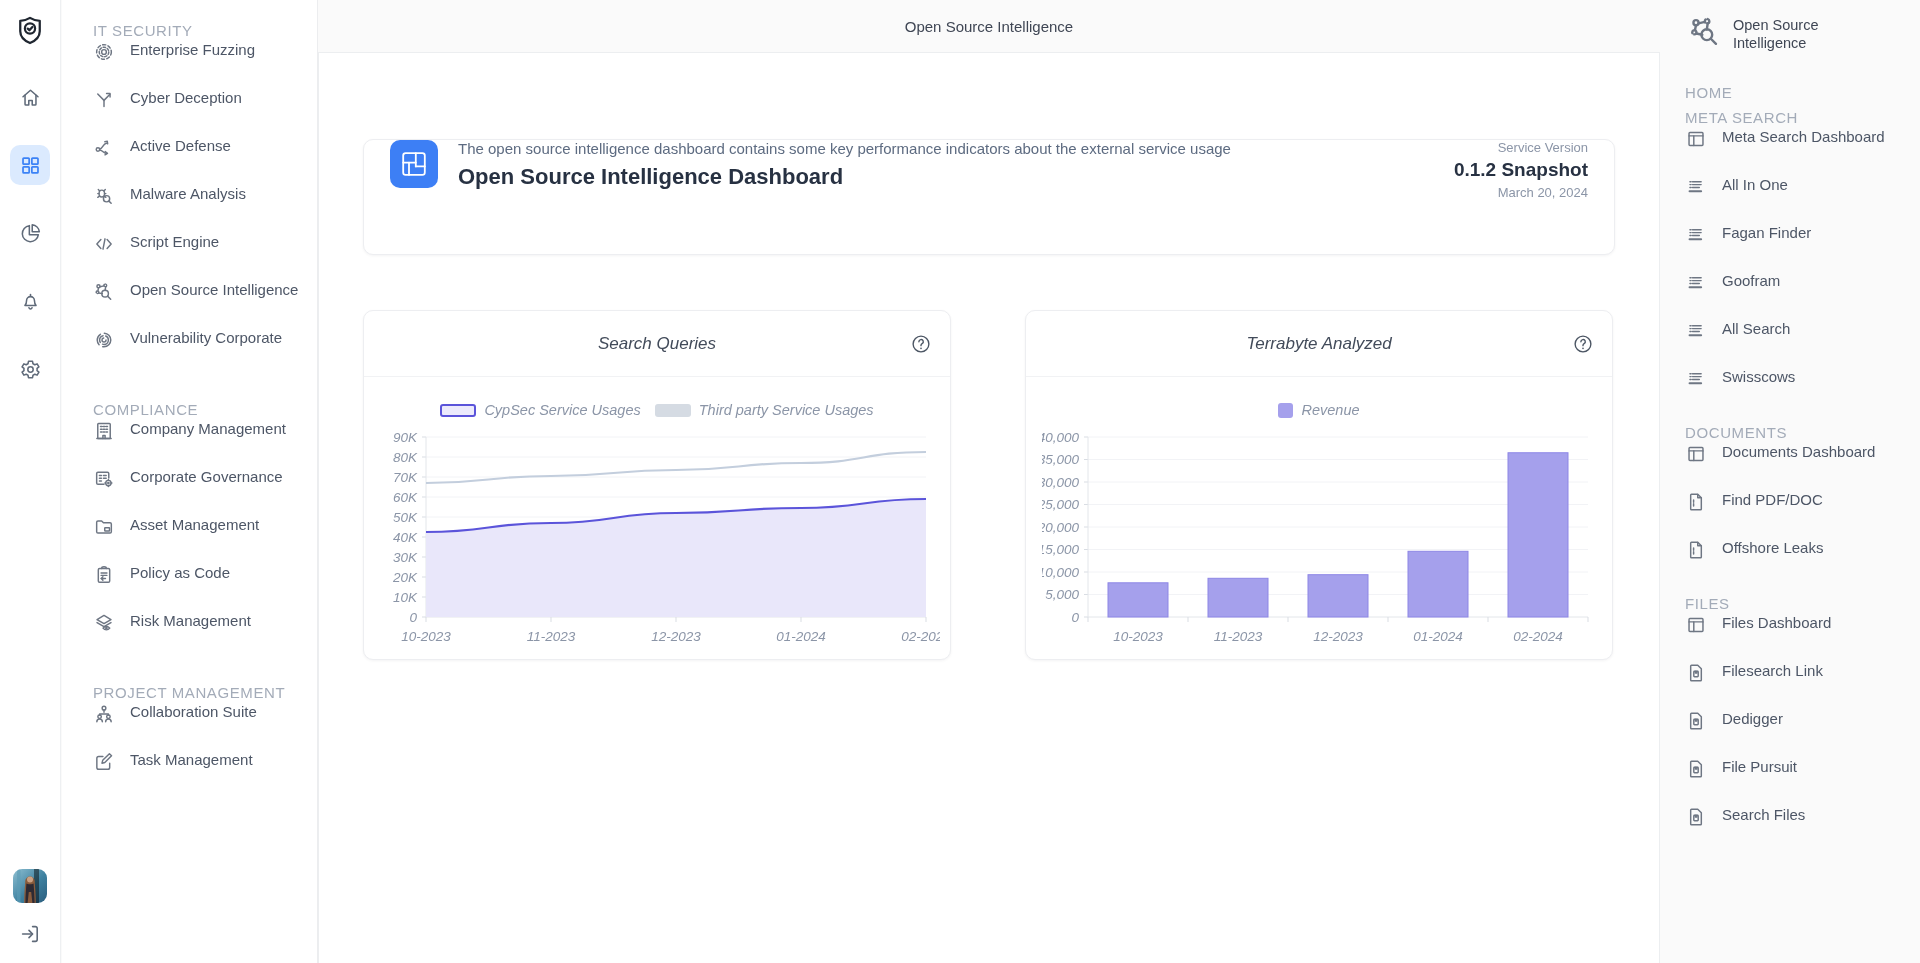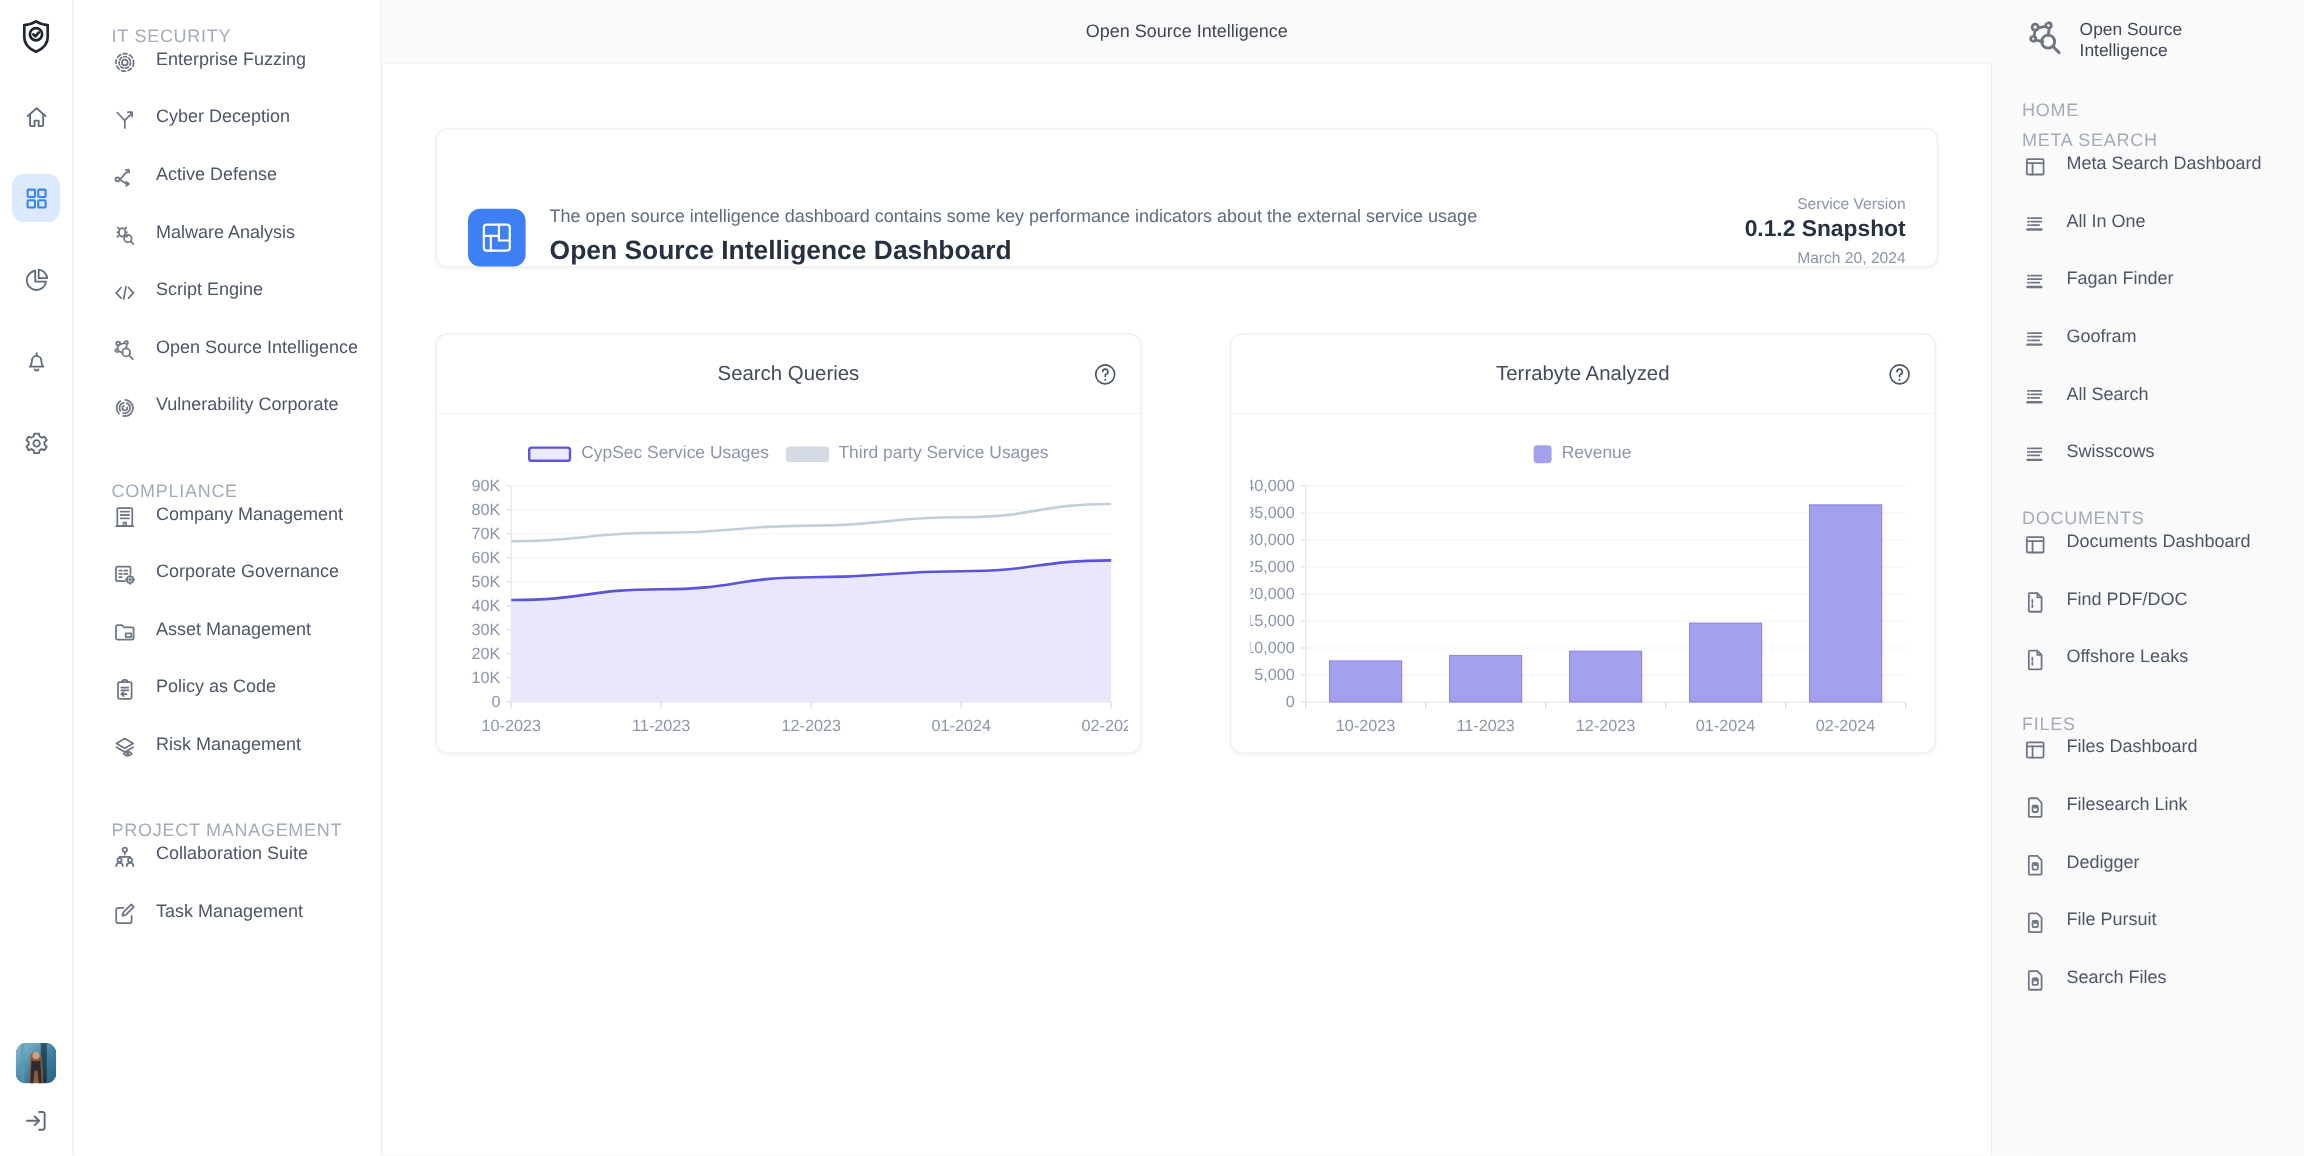--- a/index.html
+++ b/index.html
@@ -63,36 +63,37 @@
   .topbar { height:52px; display:flex; align-items:center; justify-content:center;
     font-size:15px; color:#3f4654; }
   .panel {
     position:absolute; top:52px; left:0; right:0; bottom:-1px;
     background:#fff; border:1px solid #eceef0; padding:54px 44px 0;
   }
 
   .info-card {
     height:116px; background:#fff; border:1px solid #edeef1; border-radius:10px;
     box-shadow:0 1px 3px rgba(16,24,40,.05);
-    display:flex; align-items:flex-end; padding:0 26px;
+    display:flex; align-items:flex-start; padding:0 26px;margin-top:32px;
   }
   .info-icon { width:48px; height:48px; border-radius:10px; background:#3d7ff5;
     display:flex; align-items:center; justify-content:center; margin-right:20px; flex:0 0 auto; }
   .info-icon svg { width:32px; height:32px; }
   .info-desc { font-size:15px; color:#5d6b81; margin-bottom:7px; }
   .info-title { font-size:22px; font-weight:bold; color:#273142; }
   .info-version { margin-left:auto; text-align:right; }
   .vlabel { font-size:13px; color:#8b95a7; margin-bottom:4px; }
   .vvalue { font-size:19px; font-weight:bold; color:#273142; margin-bottom:4px; }
   .vdate  { font-size:13px; color:#8b95a7; }
 
   .charts-row { margin-top:55px; display:flex; gap:74px; }
   .chart-card {
     width:588px; height:350px; background:#fff; border:1px solid #edeef1; border-radius:10px;
     box-shadow:0 1px 3px rgba(16,24,40,.05);
+    font-style:italic;
   }
   .chart-head {
     height:66px; position:relative; display:flex; align-items:center; justify-content:center;
     border-bottom:1px solid #f1f2f4;
   }
   .chart-title { font-size:17px; color:#424b5a; }
   .help-btn { position:absolute; right:18px; top:22px; width:22px; height:22px;
     border:none; background:transparent; color:#4b5563; cursor:pointer; padding:0; }
   .help-btn svg { width:22px; height:22px; stroke-width:1.5; }
   .chart-body { padding:22px 16px 0; }

